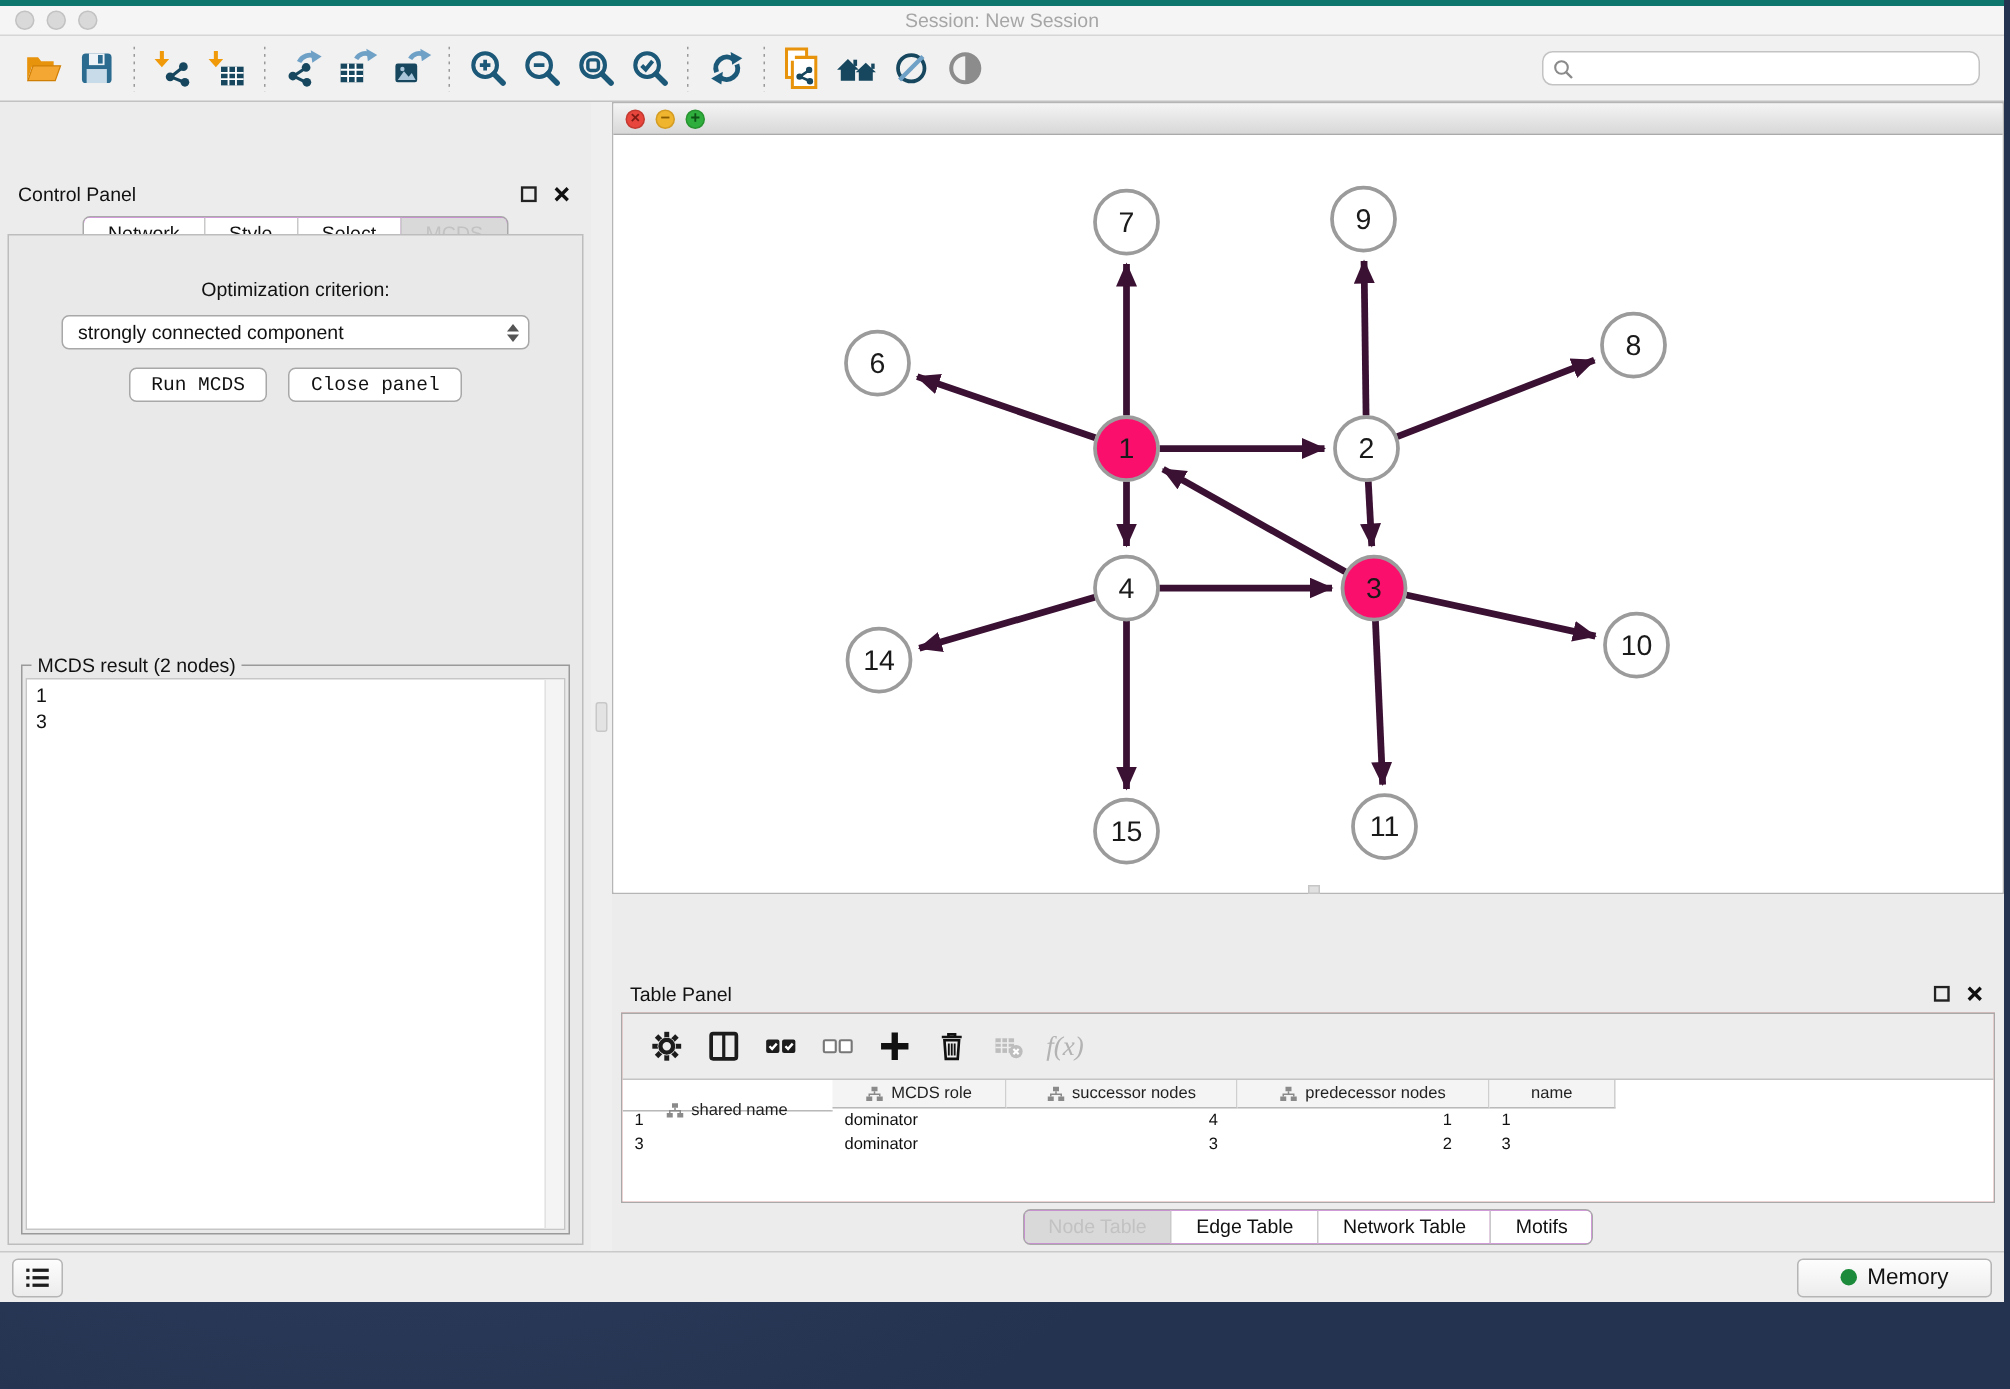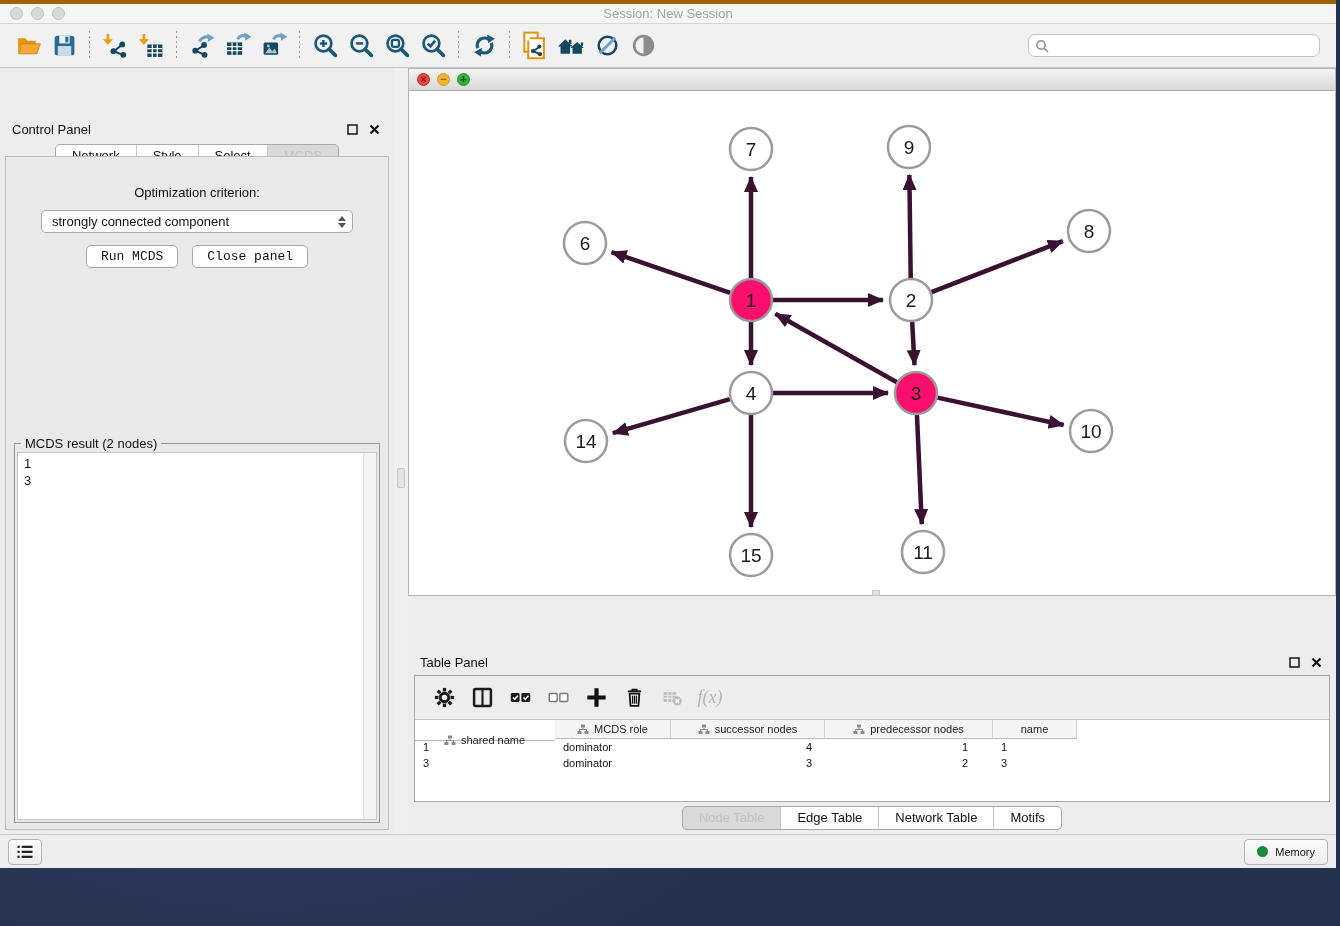--- a/index.html
+++ b/index.html
@@ -5,21 +5,21 @@
   * { box-sizing: border-box; }
   html,body { margin:0; padding:0; }
   body {
     width:1340px; height:926px; position:relative; overflow:hidden;
     font-family:"Liberation Sans", sans-serif;
     background:#2c3b5e;
     background-image: radial-gradient(circle at 20% 30%, #37496f 0%, #24334f 60%);
   }
   .app-window {
     position:absolute; left:0; top:0; width:1336px; height:868px;
-    background:#ececec; border-top:4px solid #a16207;
+    background:#ececec; border-top:4px solid #0f766e;
     display:flex; flex-direction:column;
   }
   
   .titlebar { height:20px; background:#f5f5f5; border-bottom:1px solid #d6d6d6;
     position:relative; display:flex; align-items:center; }
   .traffic { display:flex; gap:8px; margin-left:10px; }
   .tl-dot { width:13px; height:13px; border-radius:50%; background:#d9d9d9; border:1px solid #c2c2c2; }
   .win-title { position:absolute; left:0; right:0; text-align:center; color:#a6a6a6; font-size:13px; }
   
   .toolbar { height:44px; background:#f1f1f1; border-bottom:1px solid #c2c2c2;
@@ -107,21 +107,21 @@
   .t-row { display:flex; height:16px; align-items:center; }
   .t-td { font-size:11px; color:#111; overflow:hidden; white-space:nowrap; }
   .al { text-align:left; padding-left:8px; }
   .ar { text-align:right; }
   .tp-tabbar { height:32px; display:flex; align-items:center; justify-content:center; }
   
   .statusbar { height:34px; background:#ededed; border-top:1px solid #c9c9c9;
     display:flex; align-items:center; padding:0 8px; }
   .sb-btn { height:26px; background:linear-gradient(#fdfdfd,#ececec); border:1px solid #b5b5b5;
     border-radius:4px; display:flex; align-items:center; justify-content:center; padding:0 6px; }
-  .memory-btn { margin-left:auto; padding:0 12px; gap:7px; font-size:11px; color:#111; }
+  .memory-btn { margin-left:auto; padding:0 28px; gap:7px; font-size:15px; color:#111; }
   .mem-dot { width:11px; height:11px; border-radius:50%; background:#1b8a3a; }
   
   .desktop-strip { position:absolute; right:0; top:0; width:4px; height:926px; background:transparent; }
 </style>
 </head>
 <body>
 
 <div class="app-window">
 
   <div class="titlebar">

